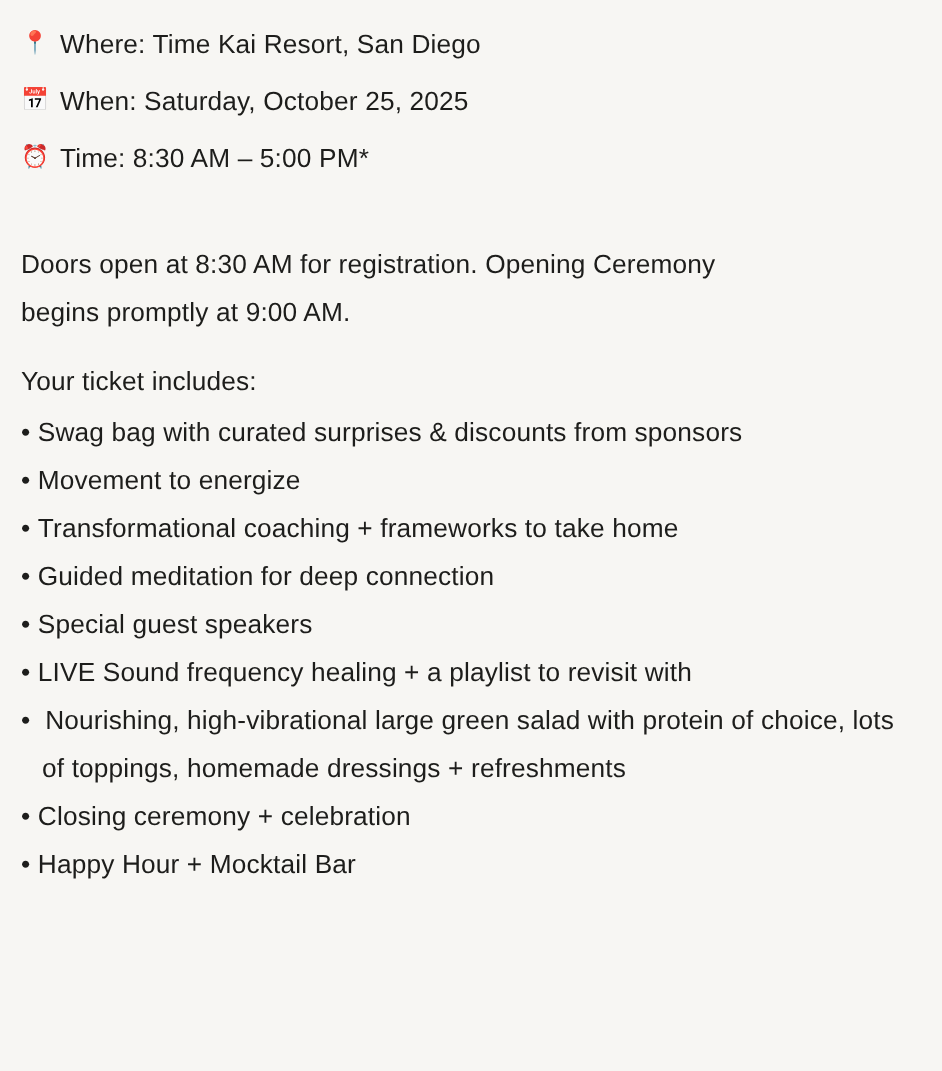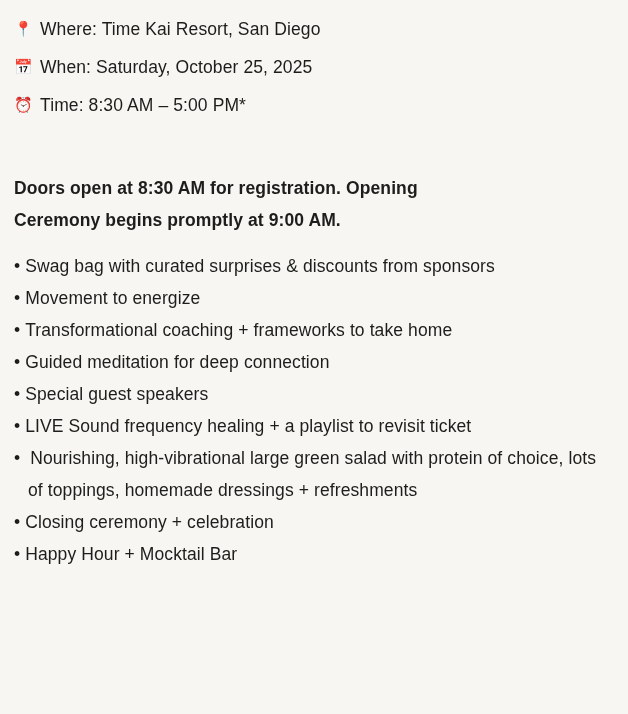--- a/index.html
+++ b/index.html
@@ -36,23 +36,22 @@
   .detail-text {
     flex: 1;
   }
   .spacer {
     height: 36px;
   }
   .para {
     font-size: 17.5px;
     line-height: 32px;
     letter-spacing: 0.1px;
-    margin: 12px 0 14px 0;
+    margin: 0 0 14px 0;
     max-width: 470px;
-    font-weight: bold;
   }
   .list-intro {
     font-size: 17.5px;
     line-height: 32px;
     letter-spacing: 0.1px;
     margin: 0 0 2px 0;
   }
   .bullets {
     list-style: none;
     margin: 0;
@@ -89,26 +88,27 @@
 
   <div class="detail-line">
     <span class="detail-icon">⏰</span>
     <span class="detail-text">Time: 8:30 AM – 5:00 PM*</span>
   </div>
 
   <div class="spacer"></div>
 
   <p class="para">Doors open at 8:30 AM for registration. Opening Ceremony begins promptly at 9:00 AM.</p>
 
+  <p class="list-intro">Your ticket includes:</p>
 
   <ul class="bullets">
     <li><span class="bullet-dot">•&nbsp;</span><span>Swag bag with curated surprises &amp; discounts from sponsors</span></li>
     <li><span class="bullet-dot">•&nbsp;</span><span>Movement to energize</span></li>
     <li><span class="bullet-dot">•&nbsp;</span><span>Transformational coaching + frameworks to take home</span></li>
     <li><span class="bullet-dot">•&nbsp;</span><span>Guided meditation for deep connection</span></li>
     <li><span class="bullet-dot">•&nbsp;</span><span>Special guest speakers</span></li>
-    <li><span class="bullet-dot">•&nbsp;</span><span>LIVE Sound frequency healing + a playlist to revisit ticket</span></li>
+    <li><span class="bullet-dot">•&nbsp;</span><span>LIVE Sound frequency healing + a playlist to revisit with</span></li>
     <li><span class="bullet-dot">•&nbsp;</span><span> Nourishing, high-vibrational large green salad with protein of choice, lots of toppings, homemade dressings + refreshments</span></li>
     <li><span class="bullet-dot">•&nbsp;</span><span>Closing ceremony + celebration</span></li>
     <li><span class="bullet-dot">•&nbsp;</span><span>Happy Hour + Mocktail Bar</span></li>
   </ul>
 
 </div>
 
 </body></html>

